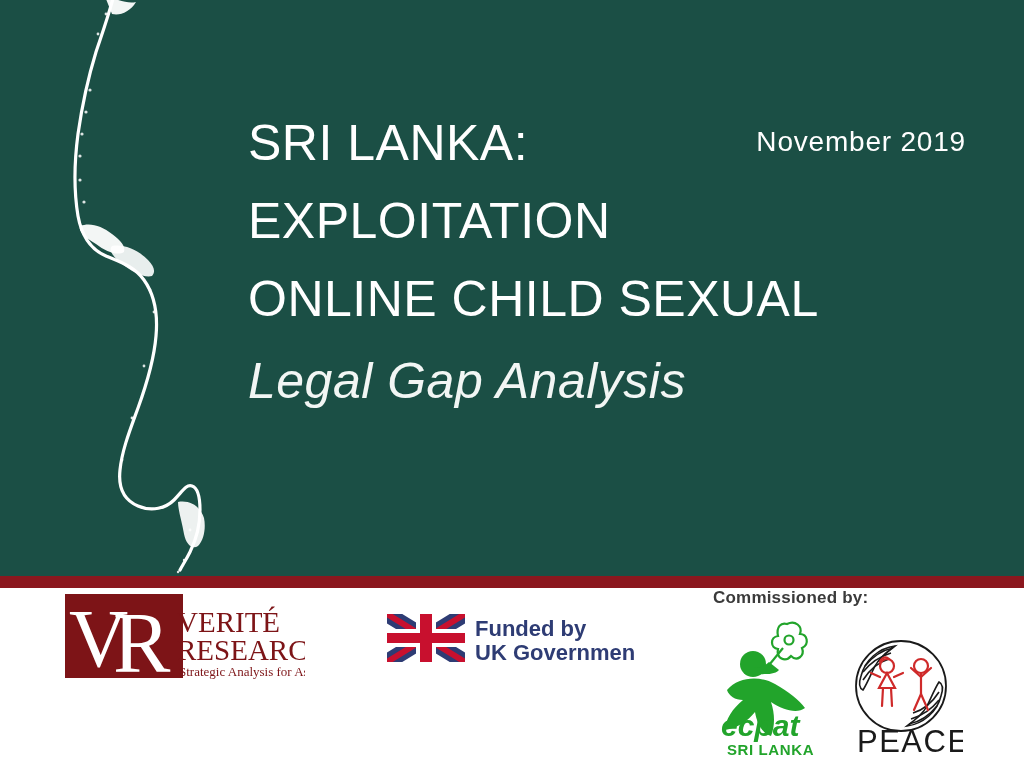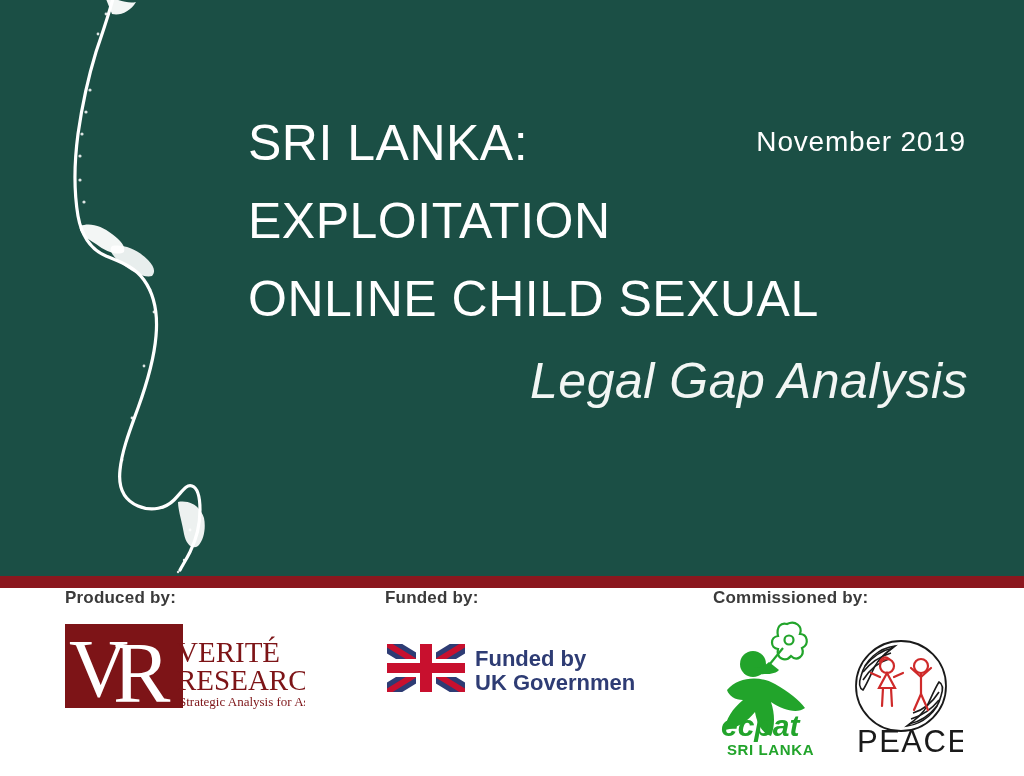--- a/index.html
+++ b/index.html
@@ -60,21 +60,20 @@
   .subtitle-line {
     color: #f2f6f4;
     font-family: "Liberation Sans", sans-serif;
     font-size: 50px;
     font-weight: 300;
     font-style: italic;
     letter-spacing: 0.5px;
     line-height: 78px;
     white-space: nowrap;
     margin-top: 4px;
-    text-align: right;
   }
 
   .date-stamp {
     position: absolute;
     right: 58px;
     top: 126px;
     color: #ffffff;
     font-family: "Liberation Sans", sans-serif;
     font-size: 28px;
     font-weight: 400;
@@ -186,35 +185,33 @@
     </div>
 
     <div class="date-stamp">November 2019</div>
   </div>
 
   <div class="red-rule"></div>
 
   <div class="footer">
 
     <div class="credit-col col-produced">
-      <div class="credit-label">Produced by:</div>
       <div class="logo-row">
         <svg class="verite-logo" width="240" height="95" viewBox="0 0 240 95">
           <rect x="0" y="6" width="118" height="84" fill="#7d1417"></rect>
           <text x="4" y="78" font-family="'Liberation Serif', serif" font-size="82" fill="#ffffff">V</text>
           <text x="48" y="84" font-family="'Liberation Serif', serif" font-size="86" fill="#ffffff">R</text>
           <text x="112" y="44" font-family="'Liberation Serif', serif" font-size="29" fill="#7d1417">VERITÉ</text>
           <text x="112" y="72" font-family="'Liberation Serif', serif" font-size="29" fill="#7d1417">RESEARCH</text>
           <text x="114" y="88" font-family="'Liberation Serif', serif" font-size="13" fill="#7d1417">Strategic Analysis for Asia</text>
         </svg>
       </div>
     </div>
 
     <div class="credit-col col-funded">
-      <div class="credit-label">Funded by:</div>
       <div class="logo-row">
         <svg class="ukgov-logo" width="250" height="56" viewBox="0 0 250 56">
           <g>
             <defs>
               <clipPath id="ukclip">
                   <rect x="2" y="4" width="78" height="48"></rect>
                 </clipPath>
             </defs>
             <g clip-path="url(#ukclip)">
               <rect x="2" y="4" width="78" height="48" fill="#ffffff"></rect>

